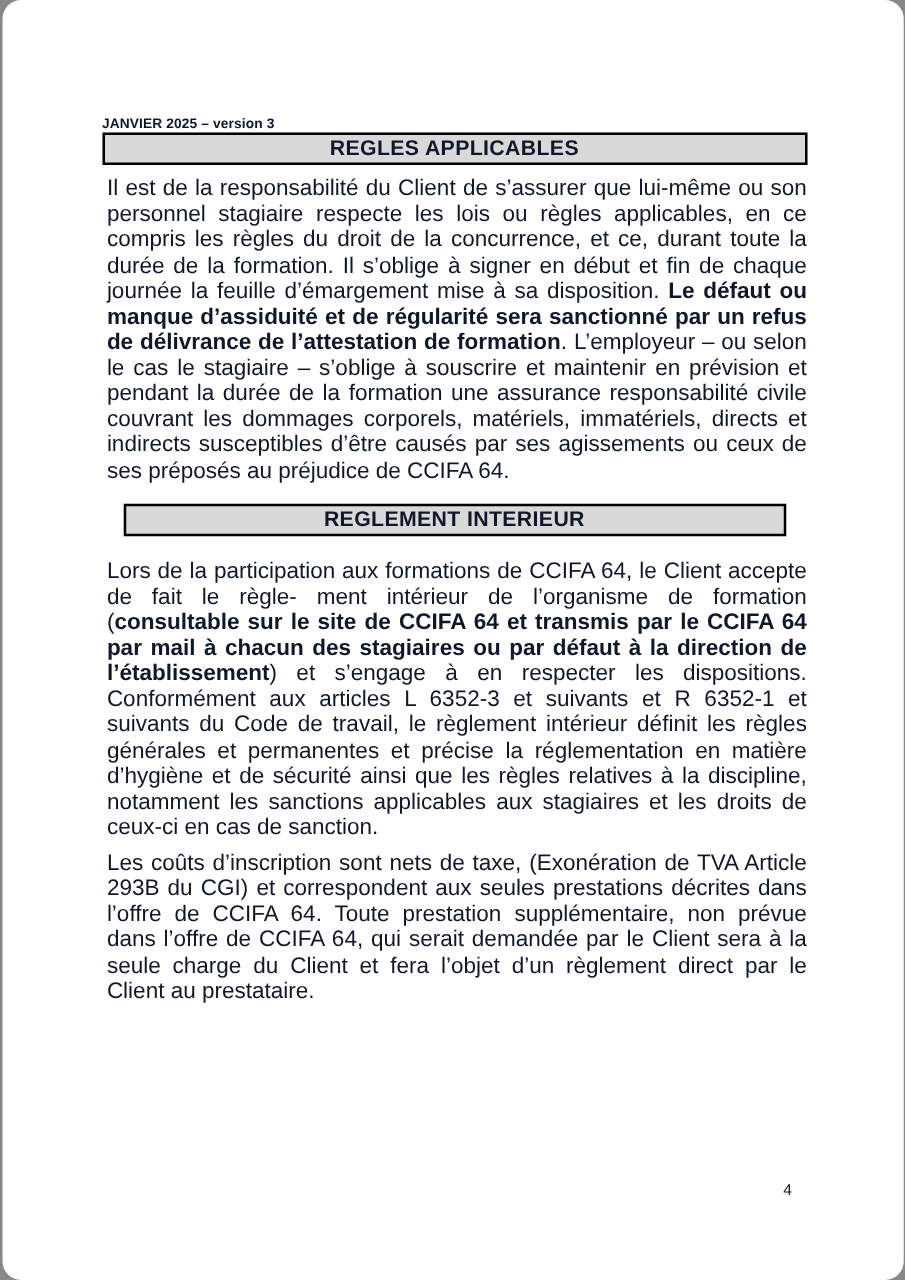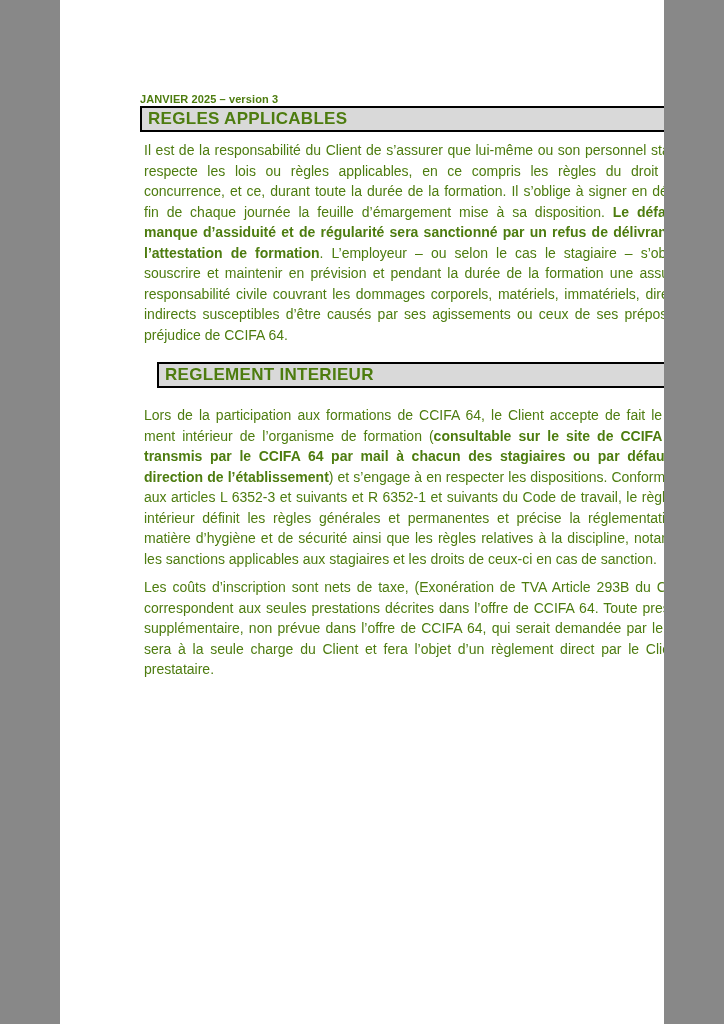--- a/index.html
+++ b/index.html
@@ -1,25 +1,26 @@
 <!DOCTYPE html>
 <html lang="fr" style="--bar-bg: #d9d9d9; --bar-border: #000000;"><head>
 <meta charset="utf-8">
 <style>
   * { box-sizing: border-box; }
   html, body { margin: 0; padding: 0; background: #888; }
   .page {
     position: relative;
-    width: 604px;
+    width: 721px;
     height: 1024px;
     margin: 0 auto;
     background: #ffffff;
     font-family: "Liberation Sans", "DejaVu Sans", sans-serif;
-    color: #4d7c0f;
+    color: #0f172a;
     overflow: hidden;
+    border-radius: 15px;
   }
   .content {
     position: absolute;
     left: 80px;
     top: 0;
     width: 564px;
   }
   .version-note {
     margin-top: 93px;
     font-size: 11px;
@@ -28,27 +29,28 @@
     letter-spacing: 0.1px;
   }
   .section-bar {
     border: 2px solid var(--bar-border, #000000);
     background: var(--bar-bg, #d9d9d9);
     font-size: 17px;
     font-weight: 700;
     line-height: 20px;
     padding: 1px 6px;
     letter-spacing: 0.3px;
+    text-align: center;
   }
   .section:nth-of-type(1) .section-bar { margin-top: 15px; }
   .section:nth-of-type(2) .section-bar { margin-top: 34px; }
   .section:nth-of-type(3) .section-bar { margin-top: 36px; }
   .para {
     margin: 8px 0 0 4px;
-    font-size: 14px;
+    font-size: 18px;
     line-height: 20.5px;
     text-align: justify;
   }
   .para + .para { margin-top: 12px; }
   .para .b { font-weight: 700; }
   .page-number {
     position: absolute;
     left: 625px;
     top: 945px;
     font-size: 12.5px;

